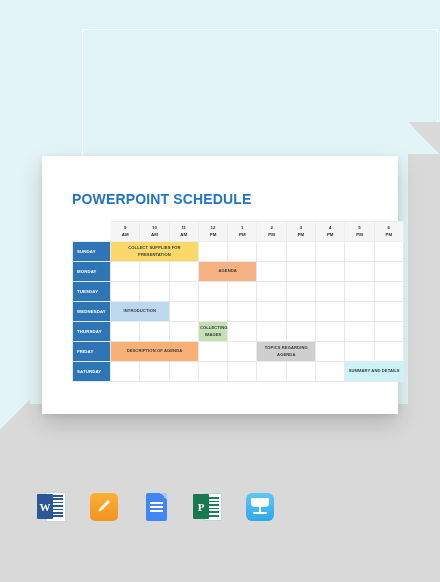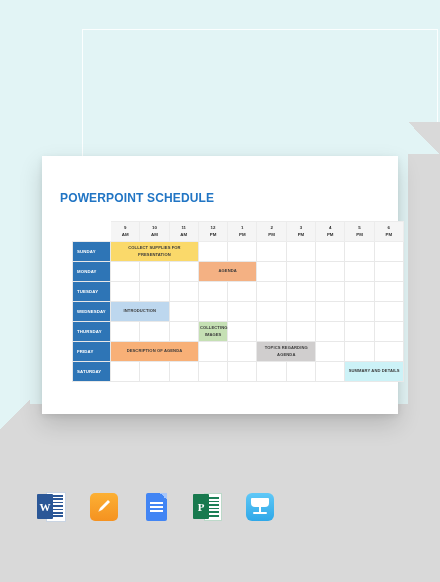--- a/index.html
+++ b/index.html
@@ -42,24 +42,24 @@
   }
 
   
   .card{
     position:absolute;left:42px;top:156px;width:356px;height:258px;
     background:#ffffff;
     box-shadow:0 10px 22px rgba(0,0,0,.16), 0 2px 6px rgba(0,0,0,.08);
   }
 
   .doc-title{
-    position:absolute;left:18px;top:35px;
+    position:absolute;left:30px;top:35px;
     color:#2175c4;
     font-weight:bold;
-    font-size:12px;
+    font-size:14px;
     letter-spacing:.15px;
     white-space:nowrap;
   }
 
   
   .sched{
     position:absolute;left:30px;top:65px;
     width:302px;
     border-collapse:collapse;
     table-layout:fixed;

